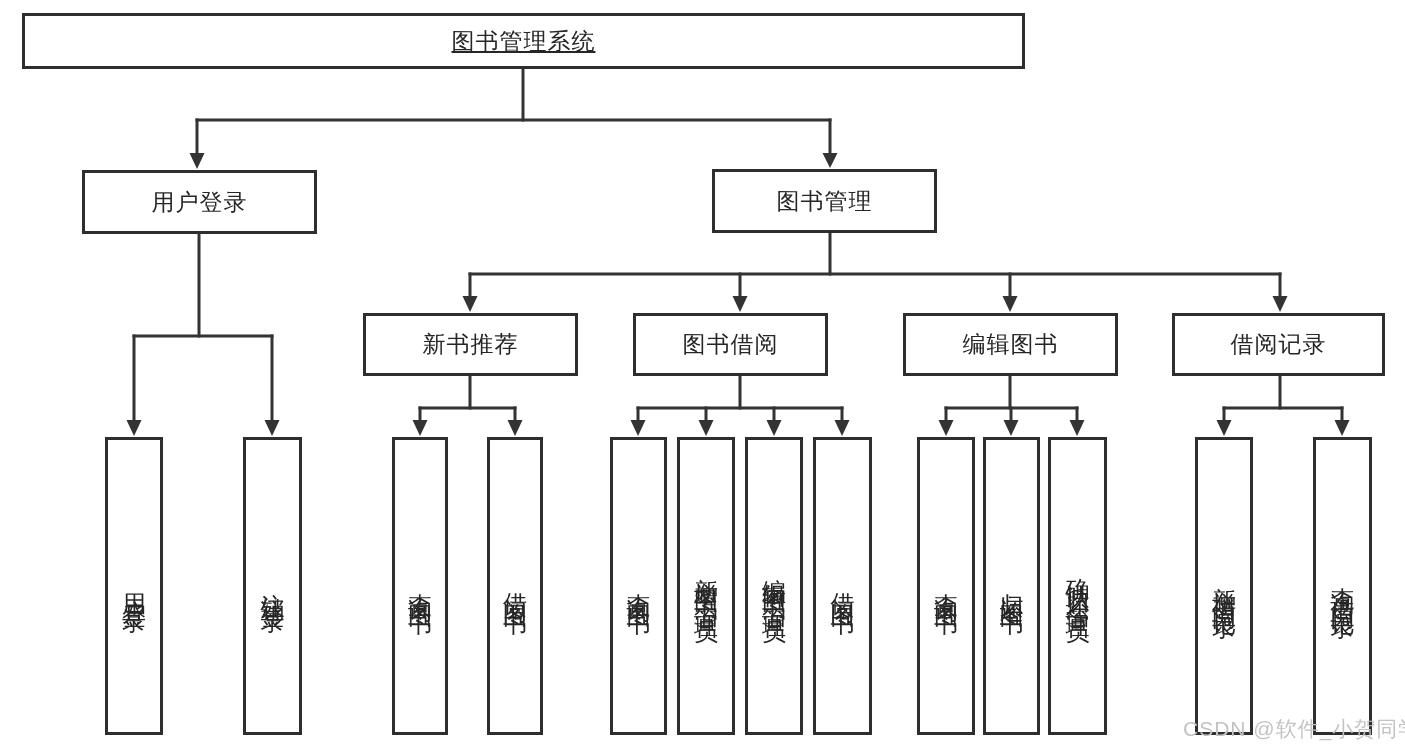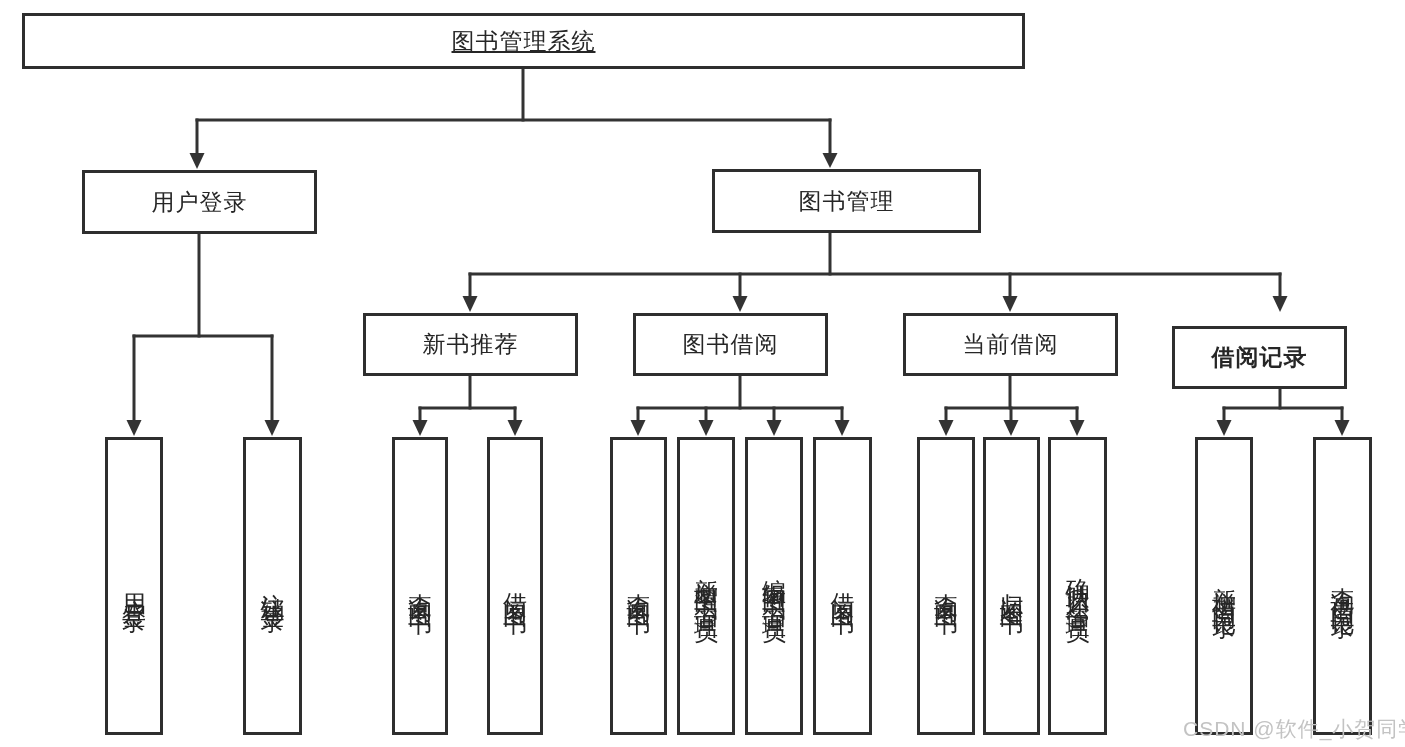--- a/index.html
+++ b/index.html
@@ -39,25 +39,25 @@
     text-orientation: mixed;
     font-size: 24px;
     letter-spacing: 6px;
     color: #262626;
     white-space: nowrap;
   }
 
   
   .n-root   { left: 22px;   top: 13px;  width: 1003px; height: 56px; text-decoration: underline; }
   .n-l2-0   { left: 82px;   top: 170px; width: 235px;  height: 64px; }
-  .n-l2-1   { left: 712px;  top: 169px; width: 269px;  height: 64px; }
+  .n-l2-1   { left: 712px;  top: 169px; width: 225px;  height: 64px; }
   .n-l3-0   { left: 363px;  top: 313px; width: 215px;  height: 63px; }
   .n-l3-1   { left: 633px;  top: 313px; width: 195px;  height: 63px; }
   .n-l3-2   { left: 903px;  top: 313px; width: 215px;  height: 63px; }
-  .n-l3-3   { left: 1172px; top: 326px; width: 175px;  height: 63px; font-weight: bold; }
+  .n-l3-3   { left: 1172px; top: 313px; width: 213px;  height: 63px; }
 
   .leaf { top: 437px; height: 298px; }
   .n-a0 { left: 105px;  width: 58px; }
   .n-a1 { left: 243px;  width: 59px; }
   .n-b0 { left: 392px;  width: 56px; }
   .n-b1 { left: 487px;  width: 56px; }
   .n-c0 { left: 610px;  width: 57px; }
   .n-c1 { left: 677px;  width: 58px; }
   .n-c2 { left: 745px;  width: 58px; }
   .n-c3 { left: 813px;  width: 59px; }
@@ -160,21 +160,21 @@
     <span>图书管理</span>
   </div>
 
   <div class="node h-label n-l3-0">
     <span>新书推荐</span>
   </div>
   <div class="node h-label n-l3-1">
     <span>图书借阅</span>
   </div>
   <div class="node h-label n-l3-2">
-    <span>当前借阅</span>
+    <span>编辑图书</span>
   </div>
   <div class="node h-label n-l3-3">
     <span>借阅记录</span>
   </div>
 
   <div class="node leaf n-a0">
     <span>用户登录</span>
   </div>
   <div class="node leaf n-a1">
     <span>注销登录</span>

